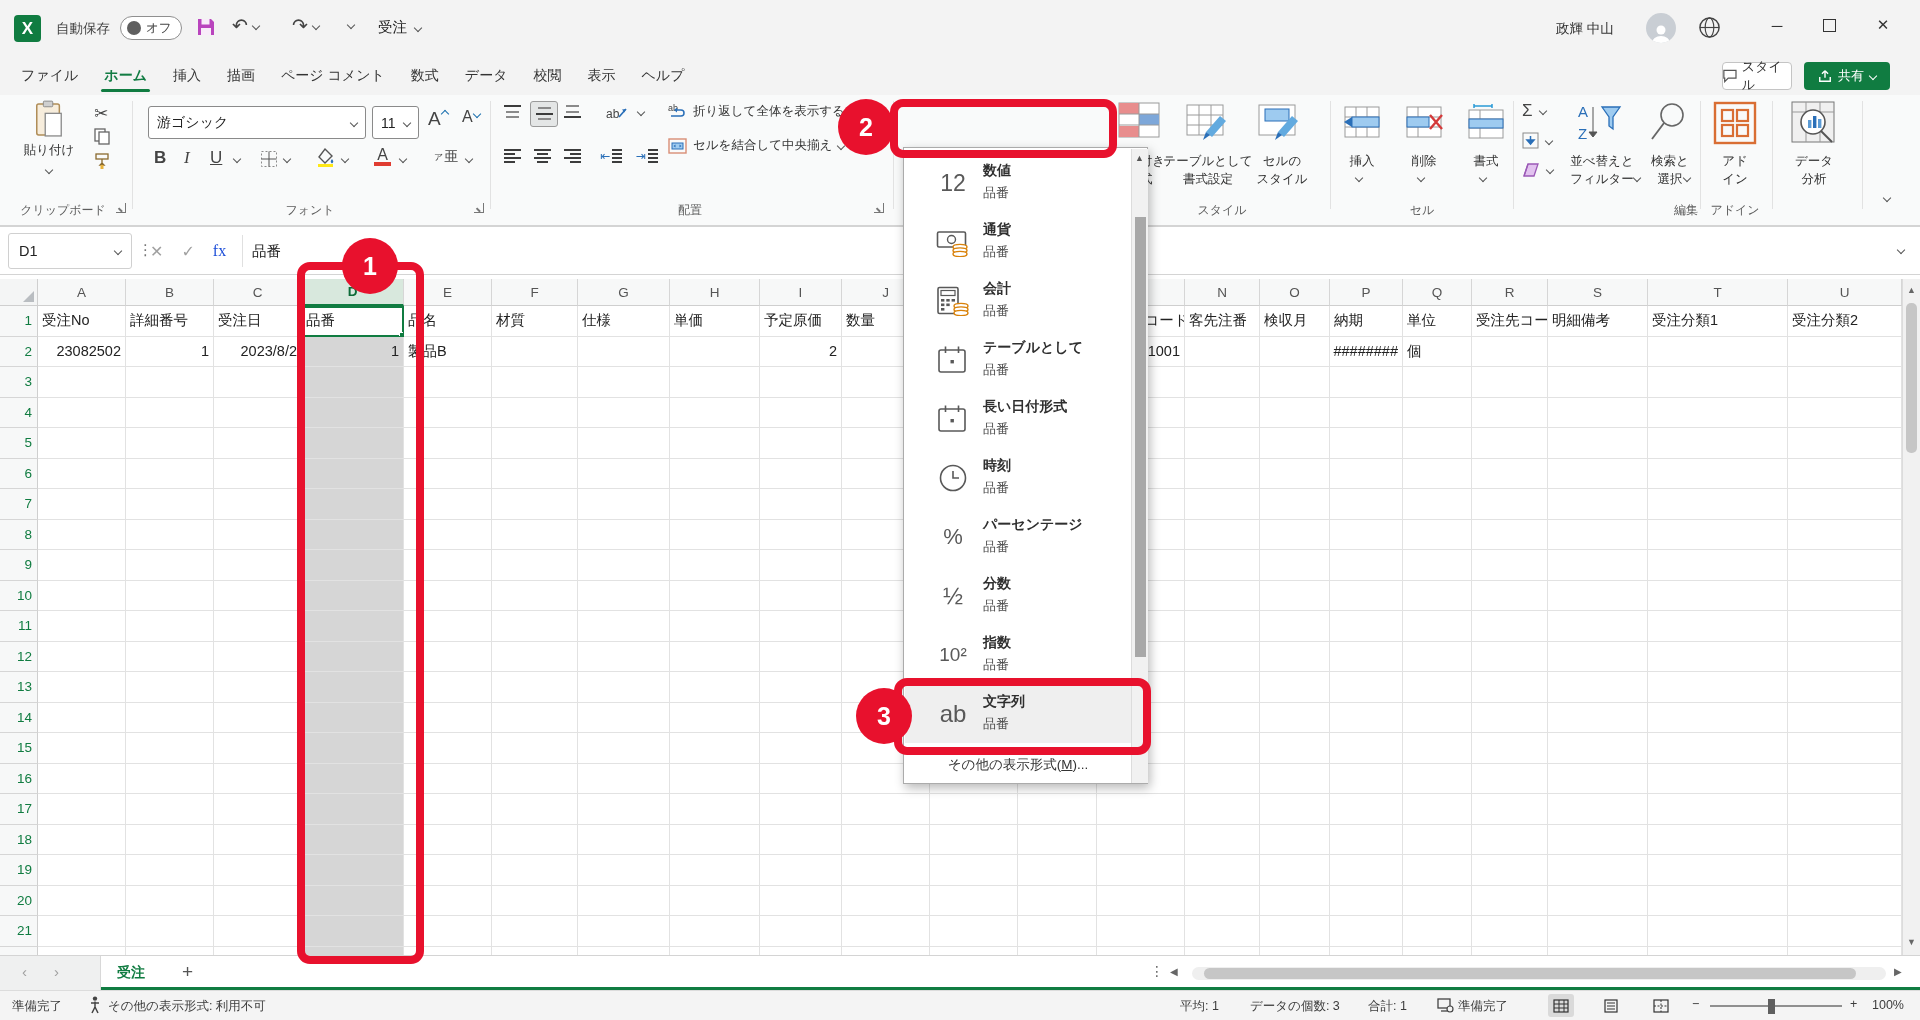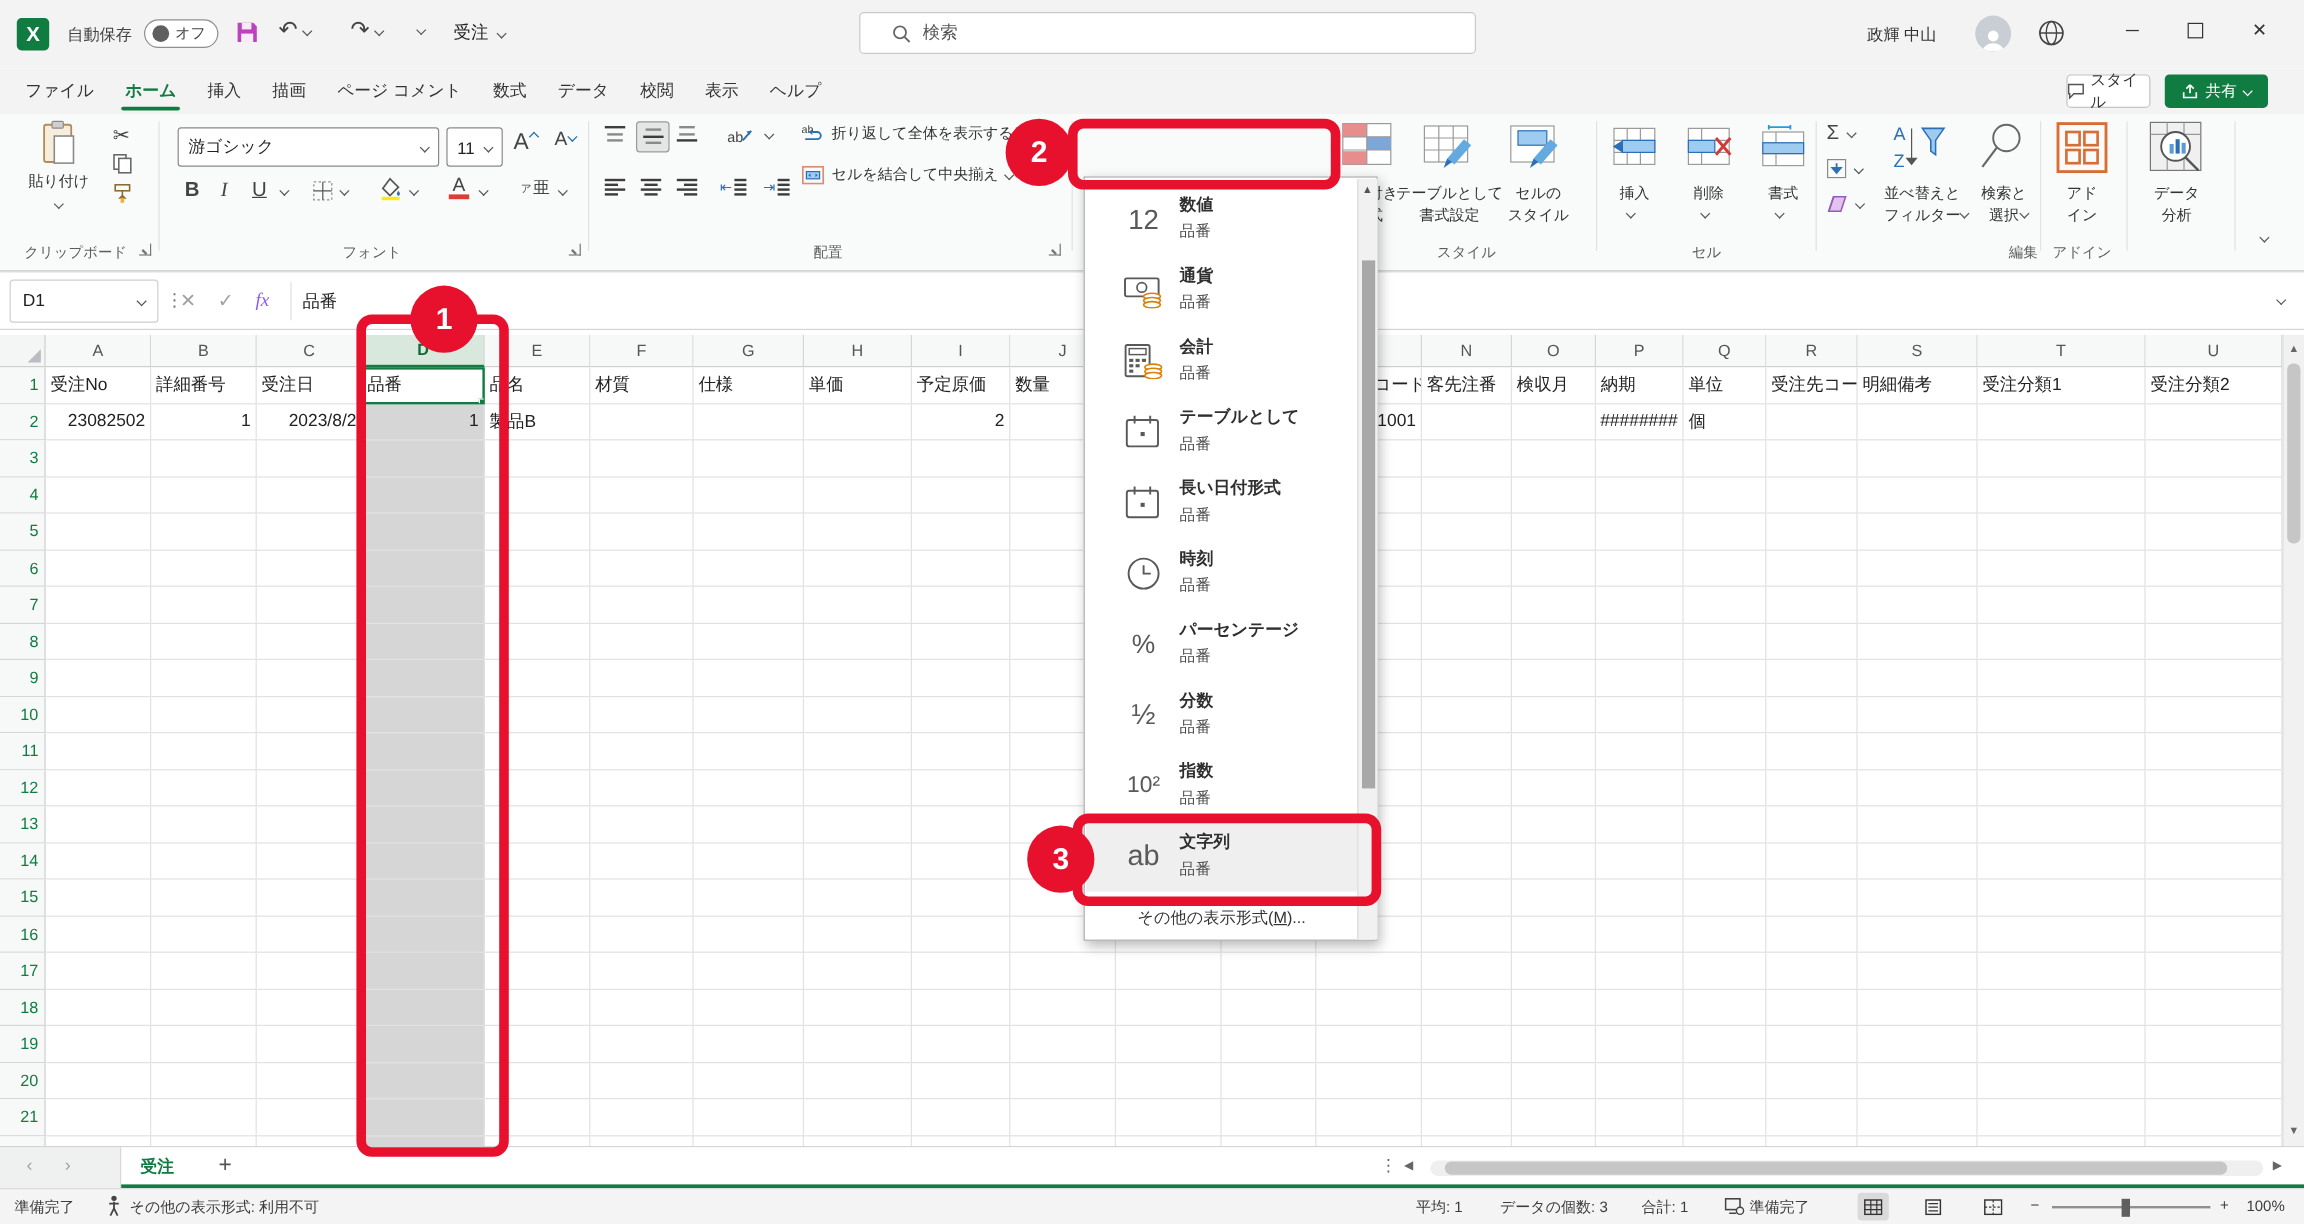--- a/index.html
+++ b/index.html
@@ -119,27 +119,20 @@
     </div>
     <div class="abs tbtn" style="left:232px;top:14px;font-size:19px">↶<span class="cv" style="margin-left:5px"></span></div>
     <div class="abs tbtn" style="left:292px;top:14px;font-size:19px">↷<span class="cv" style="margin-left:5px"></span></div>
     <div class="abs tbtn" style="left:348px;top:22px">
         <span class="cv"></span>
       </div>
     <div id="doc-title" class="abs">
       <span>受注</span>
         <span class="cv"></span>
     </div>
-    <div id="searchbox" class="abs">
-      <svg width="16" height="16" viewBox="0 0 16 16">
-          <circle cx="7" cy="7" r="5" fill="none" stroke="#666" stroke-width="1.5"></circle>
-          <line x1="10.8" y1="10.8" x2="15" y2="15" stroke="#666" stroke-width="1.5"></line>
-        </svg>
-      <span>検索</span>
-    </div>
     <div id="user-name" class="abs">政輝 中山</div>
     <div id="avatar" class="abs">
       <svg width="22" height="20" viewBox="0 0 22 20">
           <circle cx="11" cy="7" r="4.5" fill="#fff"></circle>
           <path d="M2 20 a9 7 0 0 1 18 0 Z" fill="#fff"></path>
         </svg>
     </div>
     <div class="abs tbtn" style="left:1698px;top:16px">
       <svg width="23" height="23" viewBox="0 0 24 24">
           <circle cx="12" cy="12" r="10" fill="none" stroke="#444" stroke-width="1.5"></circle>
@@ -488,21 +481,21 @@
 
   <div id="fbar" class="abs">
     <div id="namebox" class="abs">
       <span>D1</span>
         <span class="cv"></span>
     </div>
     <div class="abs" style="left:138px;top:14px;color:#777;font-size:15px">⋮</div>
     <div id="fxbox" class="abs">
       <span style="color:#a0a0a0">✕</span>
       <span style="color:#a0a0a0">✓</span>
-      <span style="font-family:'Liberation Serif',serif;font-style:italic;color:#8b5cf6">fx</span>
+      <span style="font-family:'Liberation Serif',serif;color:#1d4ed8">fx</span>
     </div>
     <div class="abs" style="left:242px;top:8px;width:1px;height:32px;background:#e0e0e0"></div>
     <div id="fcontent" class="abs">
         <span>品番</span>
       </div>
     <div class="abs icbtn" style="left:1898px;top:20px">
         <span class="cv"></span>
       </div>
   </div>
 

